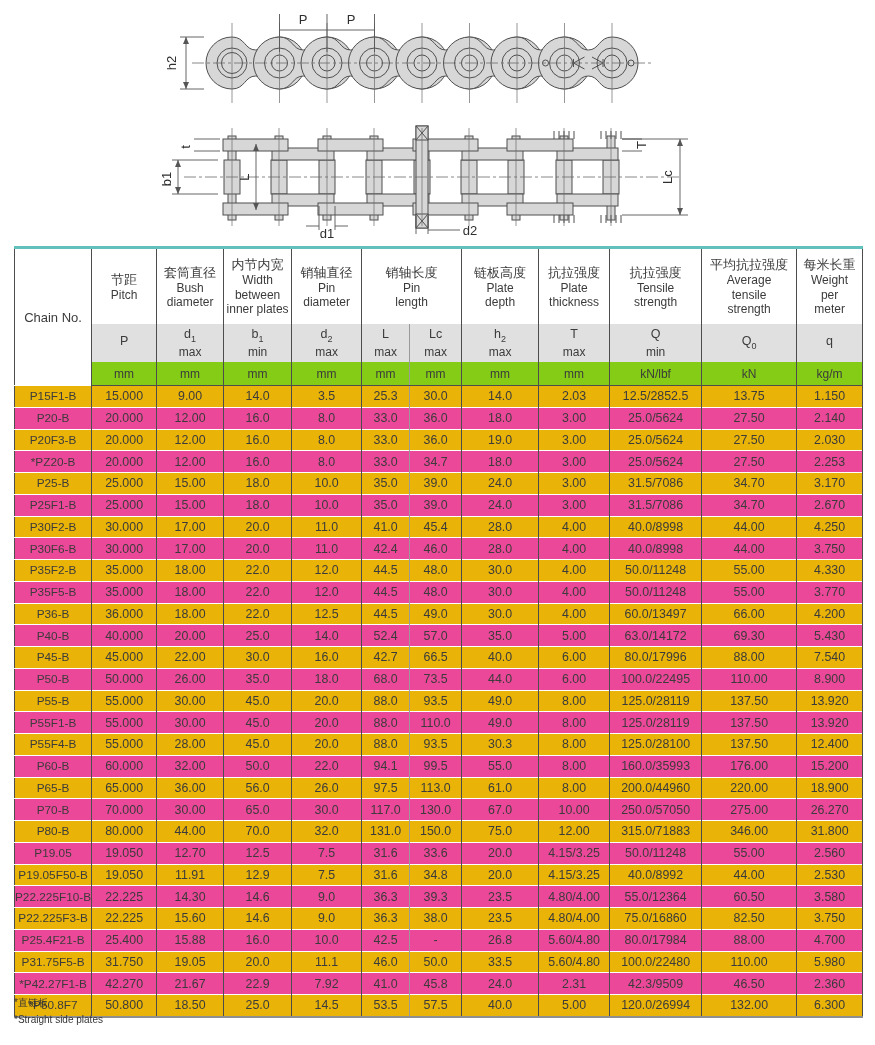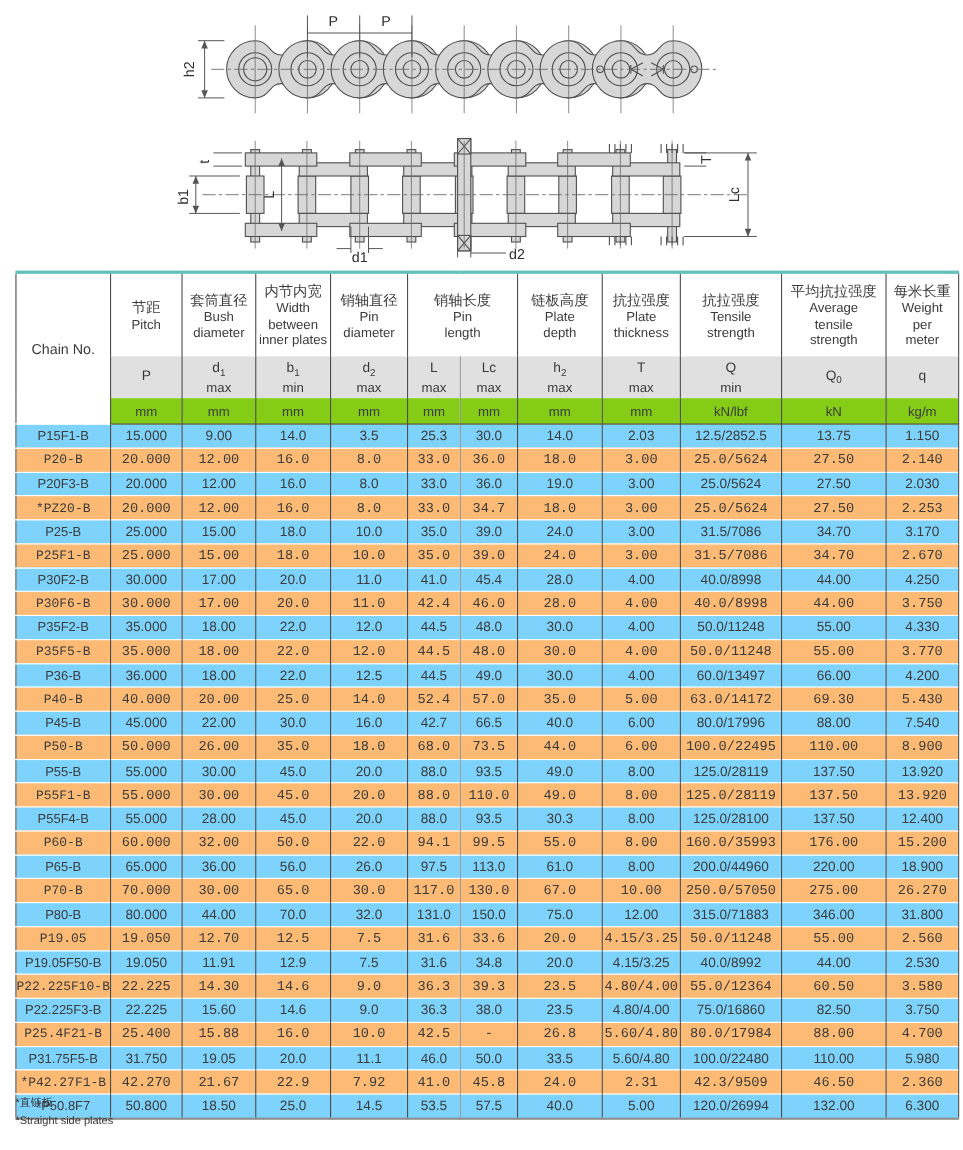--- a/index.html
+++ b/index.html
@@ -29,22 +29,22 @@
   th.chain{font-size:13px;background:#ffffff;}
   .hz{display:block;font-size:13px;line-height:17px;}
   .he{display:block;font-size:12px;line-height:14.5px;white-space:pre-line;}
   tr.symr th{background:#e0e0e0;height:38px;font-size:12.5px;line-height:14px;}
   tr.symr sub{font-size:9px;}
   .qual{display:block;font-size:12px;}
   .qual:empty{display:none;}
   tr.units th{height:23px;font-size:12px;background:#84cc16;border-bottom:1px solid #4d4d4d;}
   tbody td{height:20.75px;font-size:12.4px;border-top:1px solid #ffffff;white-space:nowrap;}
   tbody td:first-child{font-size:11.8px;}
-  tbody tr.odd{background:#7dd3fc;margin-top:20px;}
-  tbody tr.even{background:#fdba74;font-family:Liberation Mono, monospace;}
+  tbody tr.odd{background:#eab308;margin-top:20px;}
+  tbody tr.even{background:#ec4899;}
 
   
   .footnotes{position:absolute;left:14px;top:994px;font-size:10px;line-height:17px;color:#333;}
   .footnotes div{white-space:nowrap;}
 </style>
 </head>
 <body>
 
 <div class="screen">
 

